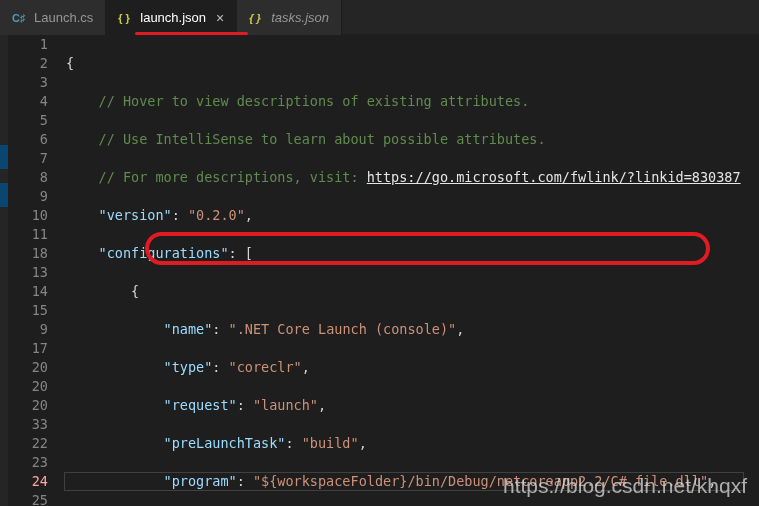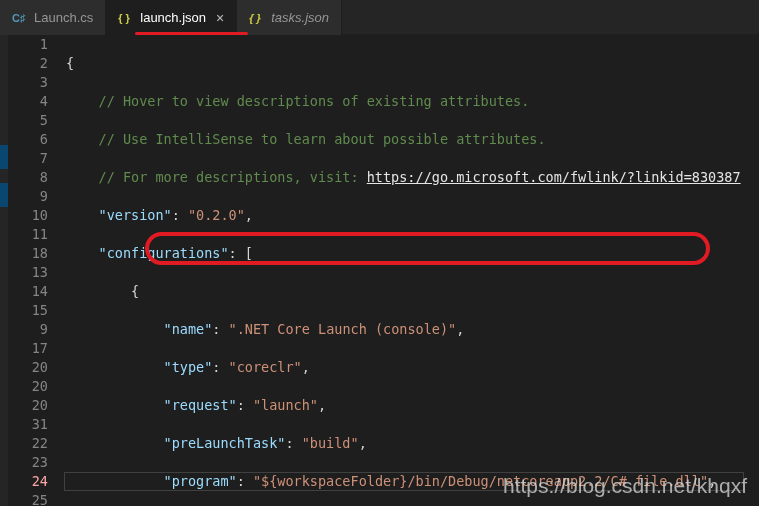--- a/index.html
+++ b/index.html
@@ -144,21 +144,21 @@
       <div class="ln">11</div>
       <div class="ln">18</div>
       <div class="ln">13</div>
       <div class="ln">14</div>
       <div class="ln">15</div>
       <div class="ln">9</div>
       <div class="ln">17</div>
       <div class="ln">20</div>
       <div class="ln">20</div>
       <div class="ln">20</div>
-      <div class="ln">31</div>
+      <div class="ln">33</div>
       <div class="ln">22</div>
       <div class="ln">23</div>
       <div class="ln" style="color: #fca5a5;">24</div>
       <div class="ln">25</div>
     </div>
   <div class="code">
 <div class="line"><span class="c-brace">{</span></div>
 <div class="line">    <span class="c-comment">// Hover to view descriptions of existing attributes.</span></div>
 <div class="line">    <span class="c-comment">// Use IntelliSense to learn about possible attributes.</span></div>
 <div class="line">    <span class="c-comment"><span>// For more descriptions, visit: </span></span><span class="c-link">https://go.microsoft.com/fwlink/?linkid=830387</span></div>

